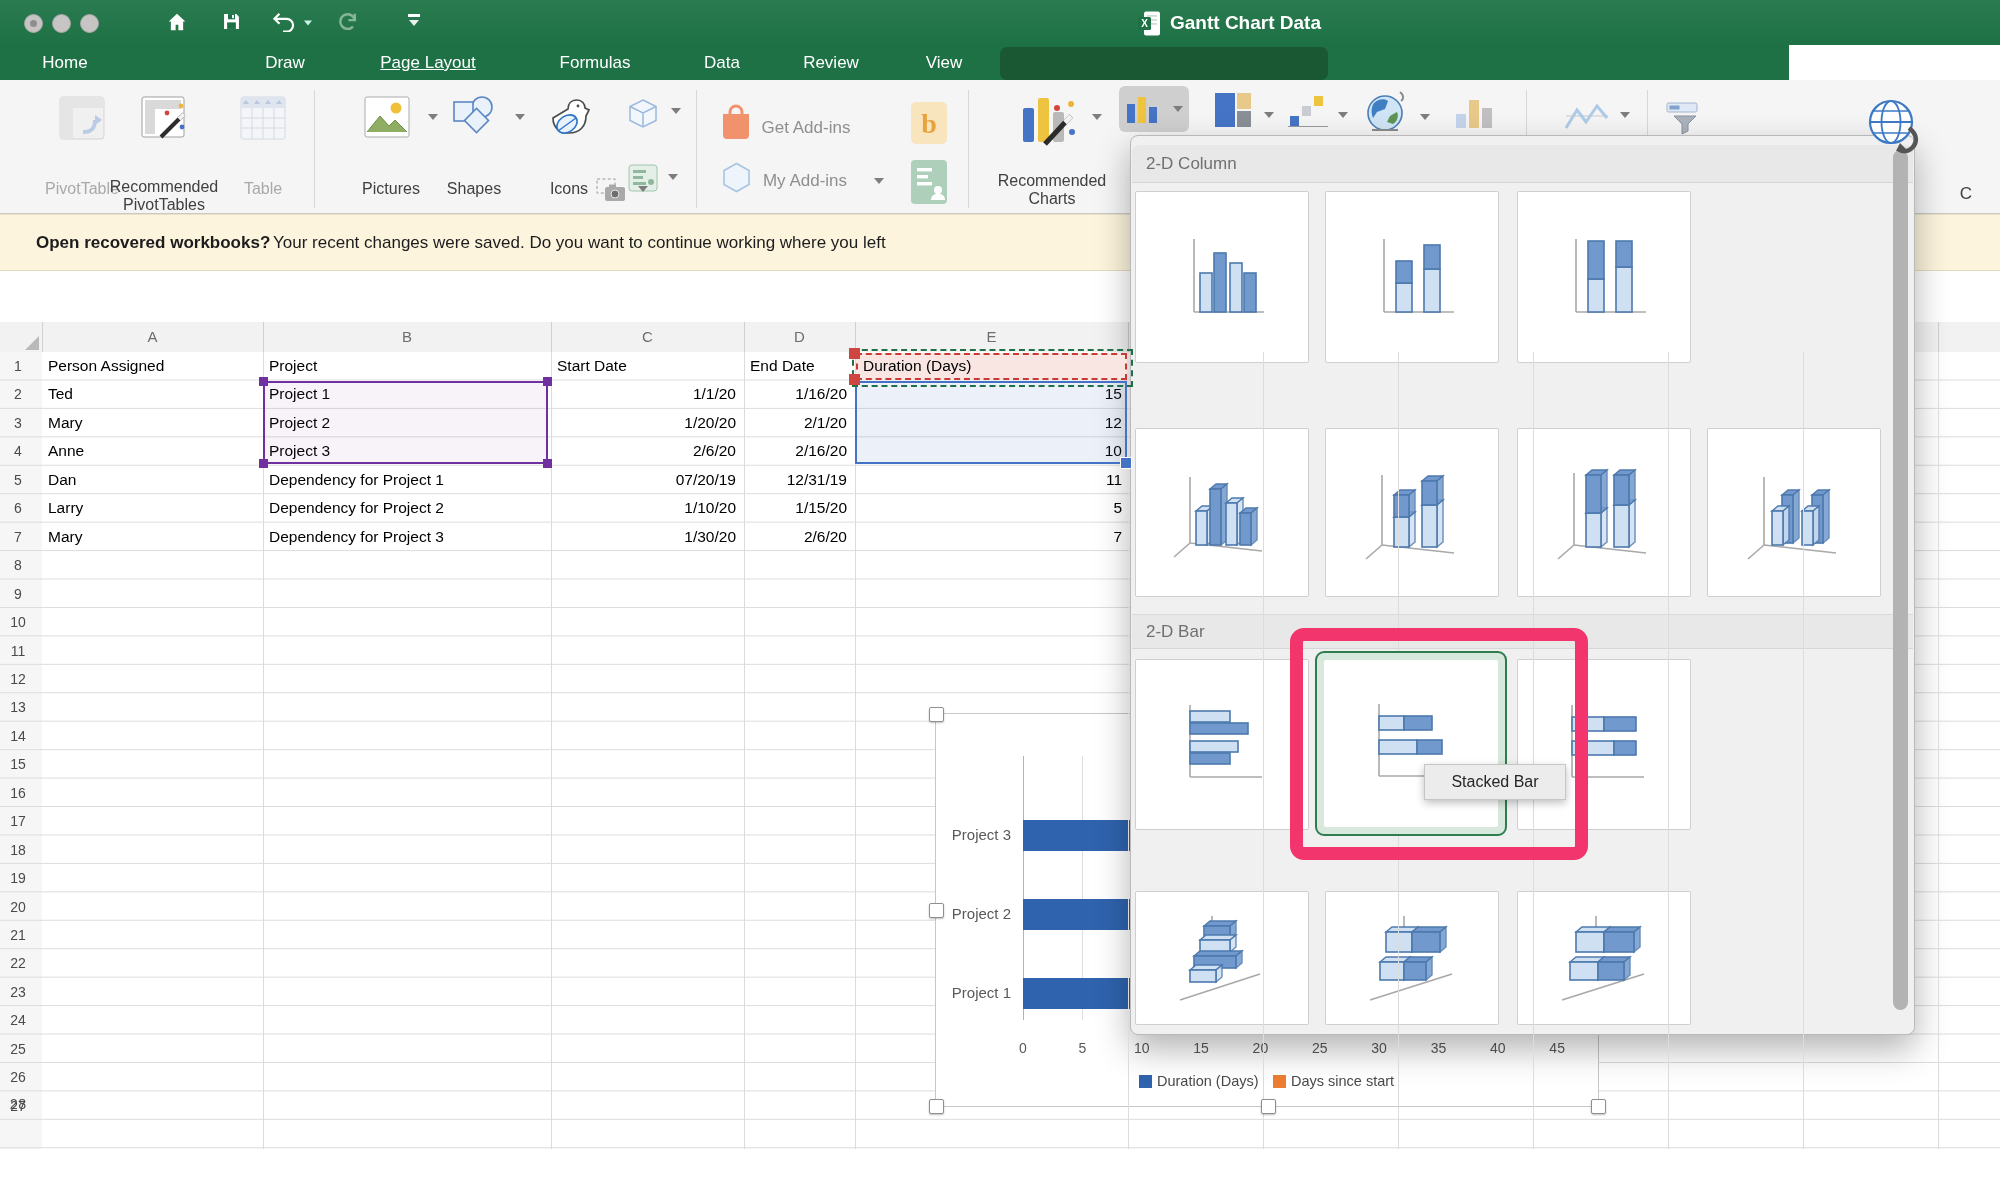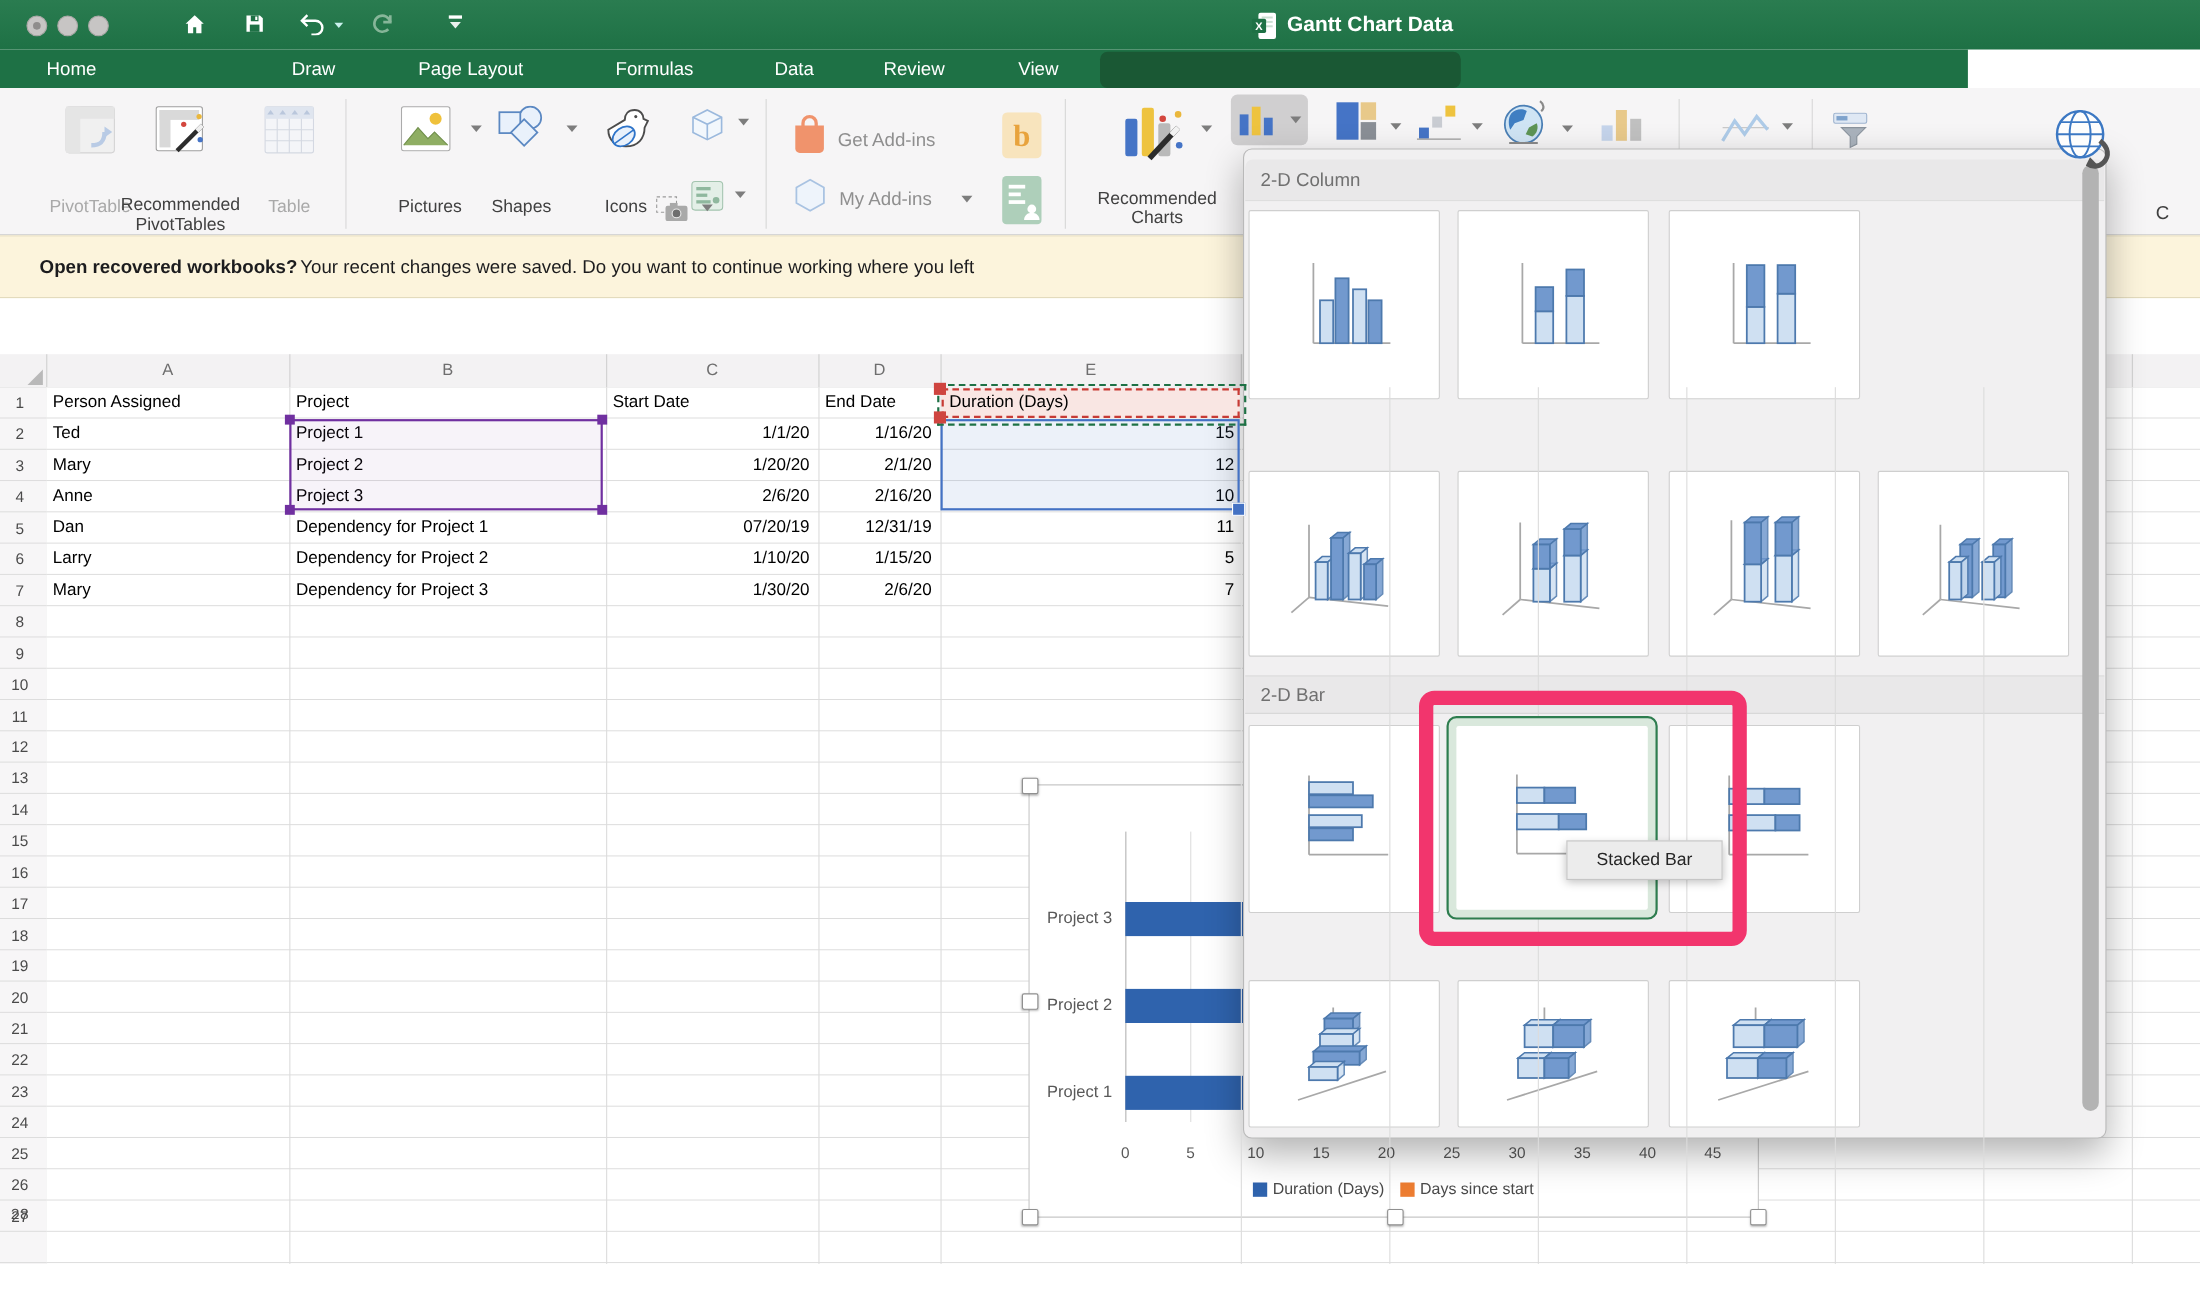--- a/index.html
+++ b/index.html
@@ -117,21 +117,21 @@
           <rect x="0" y="6" width="13" height="13" rx="1.5" fill="#1e7145"></rect>
           <text x="6.5" y="16" font-size="10" font-weight="bold" fill="#fff" text-anchor="middle" font-family="Liberation Sans,sans-serif">X</text>
         </svg></div>
     <div class="abs" id="title-text" style="left:1170px;top:0;">Gantt Chart Data</div>
   </div>
 
   <div class="abs" id="tabrow">
       <div class="abs tab" style="left:65px;">Home</div>
       <div class="abs" style="left:118px;width:114px;" id="tab-insert">Insert</div>
       <div class="abs tab" style="left:285px;">Draw</div>
-      <div class="abs tab" style="left:428px;">Page Layout</div>
+      <div class="abs tab" style="left:428px;text-decoration:underline;">Page Layout</div>
       <div class="abs tab" style="left:595px;">Formulas</div>
       <div class="abs tab" style="left:722px;">Data</div>
       <div class="abs tab" style="left:831px;">Review</div>
       <div class="abs tab" style="left:944px;">View</div>
       <div class="abs tab" style="left:1095px;">Chart Design</div>
       <div class="abs tab" style="left:1257px;">Format</div>
     </div>
   <div class="abs" id="ctx-tabs"></div>
 
   <div class="abs" id="ribbon">

